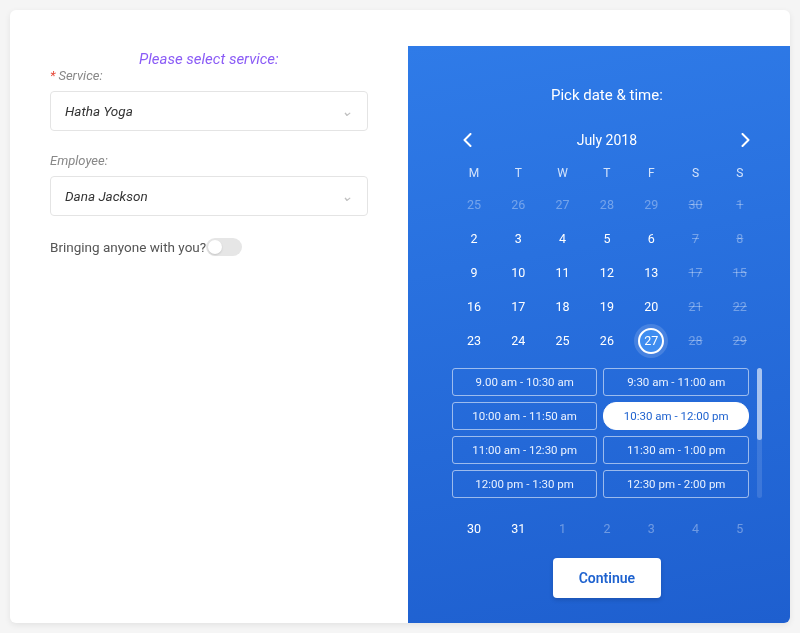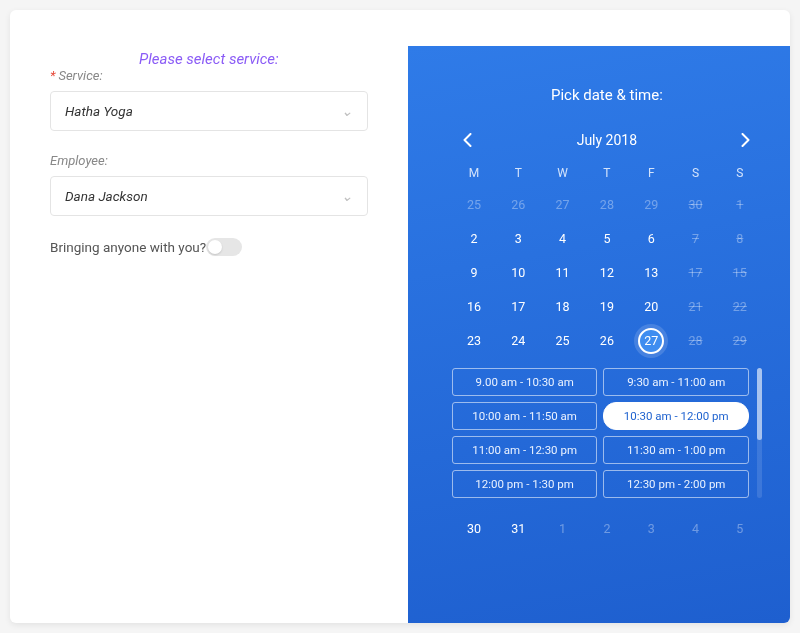--- a/index.html
+++ b/index.html
@@ -300,14 +300,17 @@
         </div>
         <div class="day"><span>30</span></div>
         <div class="day"><span>31</span></div>
         <div class="day muted"><span>1</span></div>
         <div class="day muted"><span>2</span></div>
         <div class="day muted"><span>3</span></div>
         <div class="day muted"><span>4</span></div>
         <div class="day muted"><span>5</span></div>
       </div>
 
+    <div class="continue-wrap">
+      <div class="continue-btn">Continue</div>
+    </div>
   </div>
 </div>
 
 </body></html>

